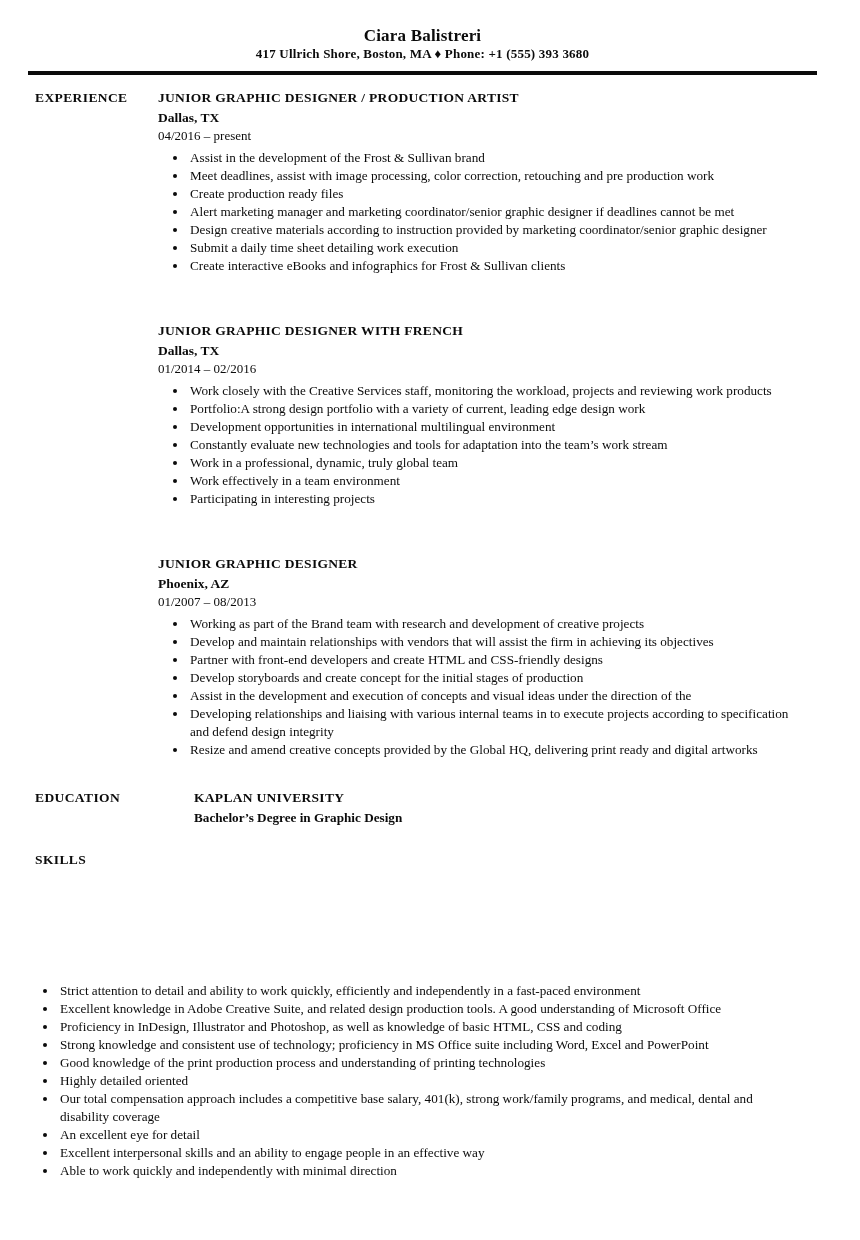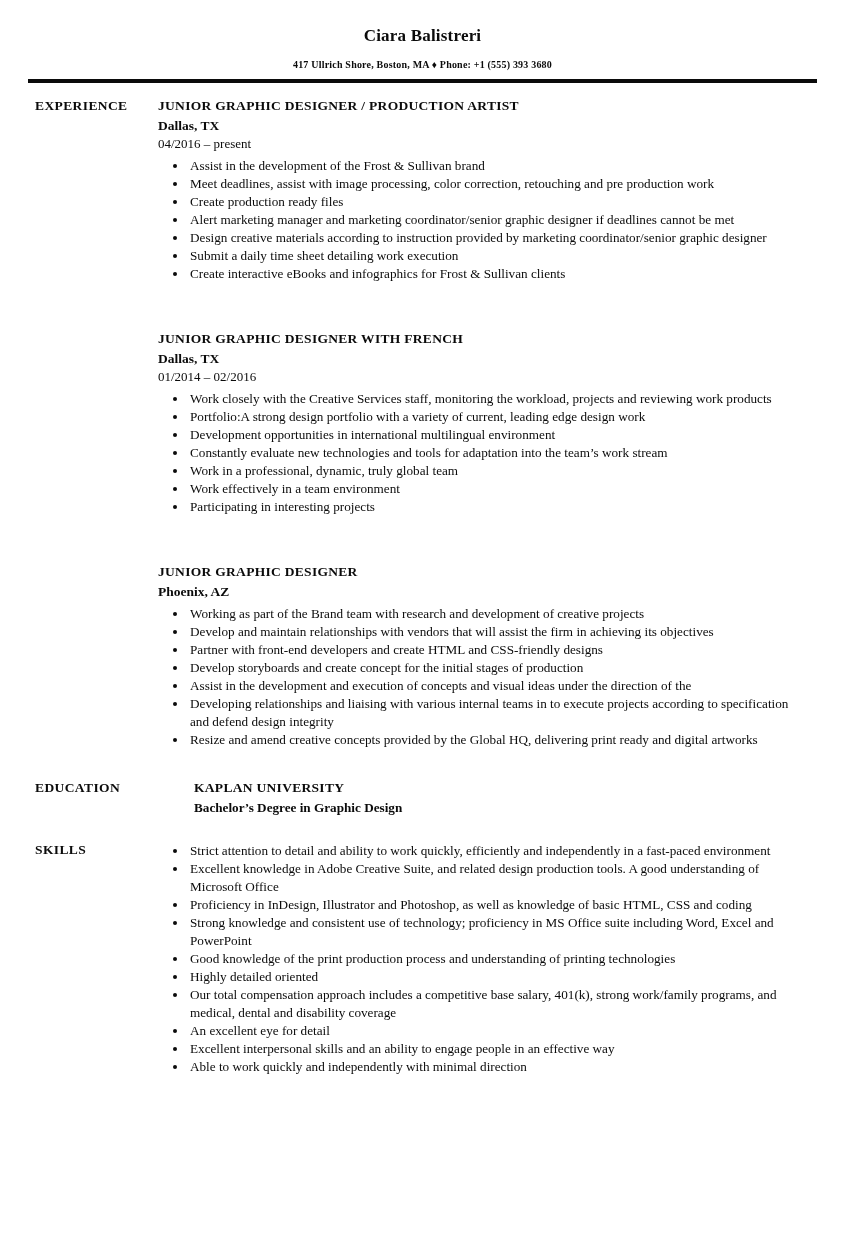--- a/index.html
+++ b/index.html
@@ -22,23 +22,22 @@
     padding: 14px 28px 20px 28px;
   }
   .doc-header { text-align: center; }
   .doc-name {
     font-size: 17px;
     font-weight: bold;
     padding-top: 12px;
     letter-spacing: 0.2px;
   }
   .doc-contact {
-    font-size: 10px;
+    font-size: 13px;
     font-weight: bold;
-    margin-top: 13px;
     letter-spacing: 0.2px;
   }
   .doc-rule {
     height: 4px;
     background: #0b0b0b;
     margin-top: 9px;
   }
   .section {
     display: flex;
     align-items: flex-start;
@@ -88,21 +87,21 @@
   .edu-school {
     font-size: 13.5px;
     font-weight: bold;
     letter-spacing: 0.3px;
   }
   .edu-degree {
     font-size: 13.2px;
     font-weight: bold;
     margin-top: 4px;
   }
-  .sec-skills { margin-top: 26px; }
+  .sec-skills { margin-top: 26px; flex-direction: column; }
   .sec-skills ul.bullets { margin-top: 0; }
 </style>
 </head>
 <body>
 
 <div class="page">
 
   <div class="doc-header">
     <div class="doc-name">Ciara Balistreri</div>
     <div class="doc-contact">417 Ullrich Shore, Boston, MA ♦ Phone: +1 (555) 393 3680</div>
@@ -139,20 +138,21 @@
           <li>Constantly evaluate new technologies and tools for adaptation into the team’s work stream</li>
           <li>Work in a professional, dynamic, truly global team</li>
           <li>Work effectively in a team environment</li>
           <li>Participating in interesting projects</li>
         </ul>
       </div>
 
       <div class="job job2-title-gap">
         <div class="job-title">JUNIOR GRAPHIC DESIGNER</div>
         <div class="job-location">Phoenix, AZ</div>
+        <div class="job-dates">01/2007 – 08/2013</div>
         <ul class="bullets">
           <li>Working as part of the Brand team with research and development of creative projects</li>
           <li>Develop and maintain relationships with vendors that will assist the firm in achieving its objectives</li>
           <li>Partner with front-end developers and create HTML and CSS-friendly designs</li>
           <li>Develop storyboards and create concept for the initial stages of production</li>
           <li>Assist in the development and execution of concepts and visual ideas under the direction of the</li>
           <li>Developing relationships and liaising with various internal teams in to execute projects according to specification and defend design integrity</li>
           <li>Resize and amend creative concepts provided by the Global HQ, delivering print ready and digital artworks</li>
         </ul>
       </div>

